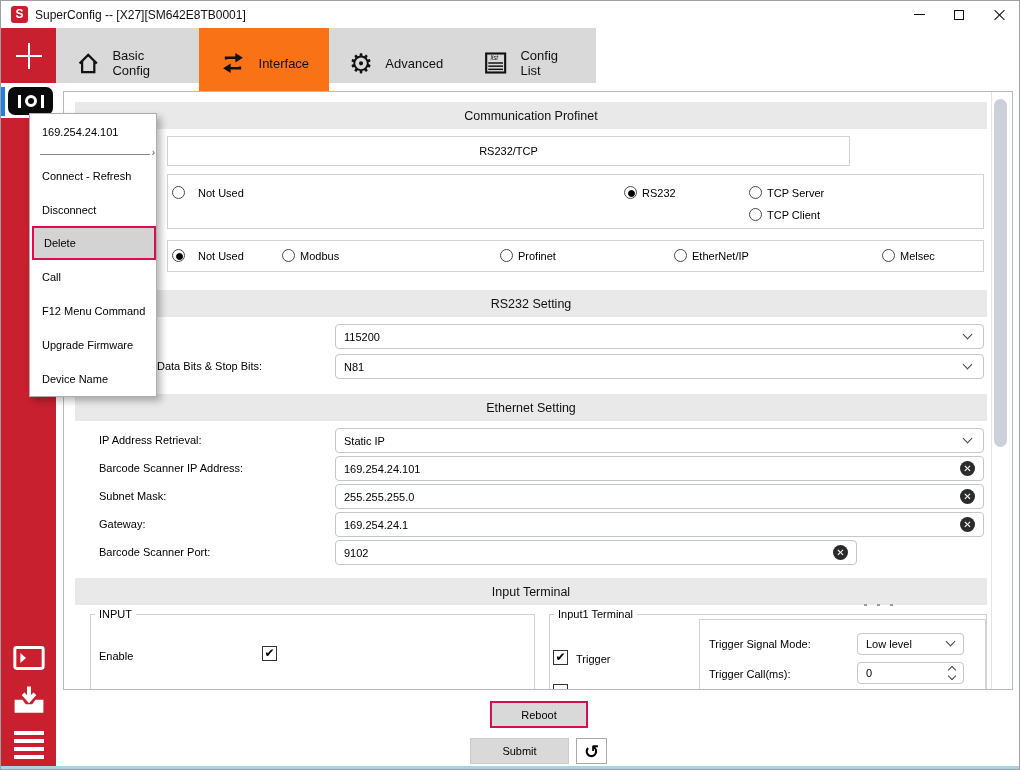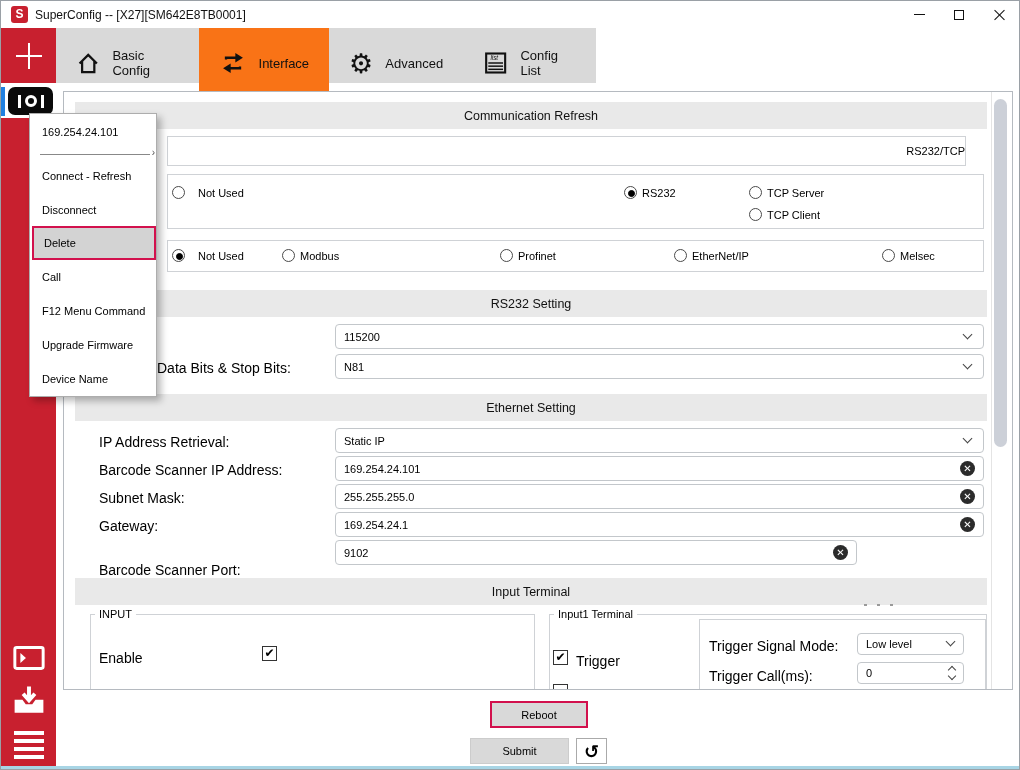--- a/index.html
+++ b/index.html
@@ -57,21 +57,21 @@
   .chev { width:7px; height:7px; border-right:1.6px solid #444; border-bottom:1.6px solid #444;
           transform:rotate(45deg); position:absolute; right:12px; top:50%; margin-top:-6px; }
   .clear-btn { position:absolute; right:8px; top:50%; width:15px; height:15px; margin-top:-7.5px;
                background:#2b2b2b; border-radius:50%; color:#fff; font-size:10px; line-height:15px; text-align:center; }
   .radio { position:absolute; width:13px; height:13px; border:1.5px solid #4a4a4a; border-radius:50%; background:#fff; }
   .radio.sel::after { content:""; position:absolute; left:2.5px; top:2.5px; width:5px; height:5px;
                       border:1px solid #000; background:#000; border-radius:50%; }
   .rlabel { position:absolute; font-size:11px; }
   .cb { position:absolute; width:15px; height:15px; border:1.5px solid #333; background:#fff;
         text-align:center; line-height:13px; font-size:12px; font-weight:bold; color:#000; }
-  .flabel { position:absolute; font-size:14px; color:#000; }
+  .flabel { position:absolute; font-size:11px; color:#000; }
   fieldset.grp { position:absolute; border:1px solid #cfd2d6; }
   fieldset.grp legend { font-size:11px; padding:0 4px; margin-left:4px; color:#000; }
   .spin-btns { position:absolute; right:4px; top:2px; bottom:2px; width:14px; display:flex;
                flex-direction:column; justify-content:space-between; align-items:center; }
   .chev-up,.chev-dn { width:6px; height:6px; border-right:1.4px solid #444; border-bottom:1.4px solid #444; }
   .chev-up { transform:rotate(-135deg); margin-top:2px; } .chev-dn { transform:rotate(45deg); margin-bottom:2px; }
   .dots { position:absolute; display:flex; gap:10px; }
   .dots i { width:3px; height:2px; background:#9a9a9a; }
   .scroll-track { position:absolute; right:0; top:0; width:21px; height:100%; background:#fff; border-left:1px solid #e4e4e4; }
   .scroll-thumb { position:absolute; right:5px; top:7px; width:13px; height:348px; background:#ccd0d8; border-radius:7px; }
@@ -168,22 +168,22 @@
       <span class="hline"></span>
         <span class="hline"></span>
         <span class="hline"></span>
         <span class="hline"></span>
     </div>
   </div>
 </div>
 
 <div class="panel">
 
-  <div class="sec-hdr" style="top:10px;">Communication Refresh</div>
-  <div class="fbox" style="left:103px; top:44px; width:799px; height:30px; display:flex; align-items:center; justify-content:flex-end;">
+  <div class="sec-hdr" style="top:10px;">Communication Profinet</div>
+  <div class="fbox" style="left:103px; top:44px; width:683px; height:30px; display:flex; align-items:center; justify-content:center;">
     <span>RS232/TCP</span>
   </div>
 
   <div class="fbox" style="left:103px; top:82px; width:817px; height:55px;"></div>
   <span class="radio" style="left:108px; top:94px;"></span>
   <span class="rlabel" style="left:134px; top:95px;">Not Used</span>
   <span class="radio sel" style="left:560px; top:94px;"></span>
   <span class="rlabel" style="left:578px; top:95px;">RS232</span>
   <span class="radio" style="left:685px; top:94px;"></span>
   <span class="rlabel" style="left:703px; top:95px;">TCP Server</span>
@@ -232,21 +232,21 @@
     <span>255.255.255.0</span>
     <span class="clear-btn">✕</span>
   </div>
 
   <span class="flabel" style="left:35px; top:426px;">Gateway:</span>
   <div class="pill" style="left:271px; top:420px; width:649px; height:25px;">
     <span>169.254.24.1</span>
     <span class="clear-btn">✕</span>
   </div>
 
-  <span class="flabel" style="left:35px; top:470px;">Barcode Scanner Port:</span>
+  <span class="flabel" style="left:35px; top:454px;">Barcode Scanner Port:</span>
   <div class="pill" style="left:271px; top:448px; width:522px; height:25px;">
     <span>9102</span>
     <span class="clear-btn">✕</span>
   </div>
 
   <div class="sec-hdr" style="top:486px;">Input Terminal</div>
 
   <fieldset class="grp" style="left:26px; top:516px; width:445px; height:110px;">
     <legend>INPUT</legend>
   </fieldset>

